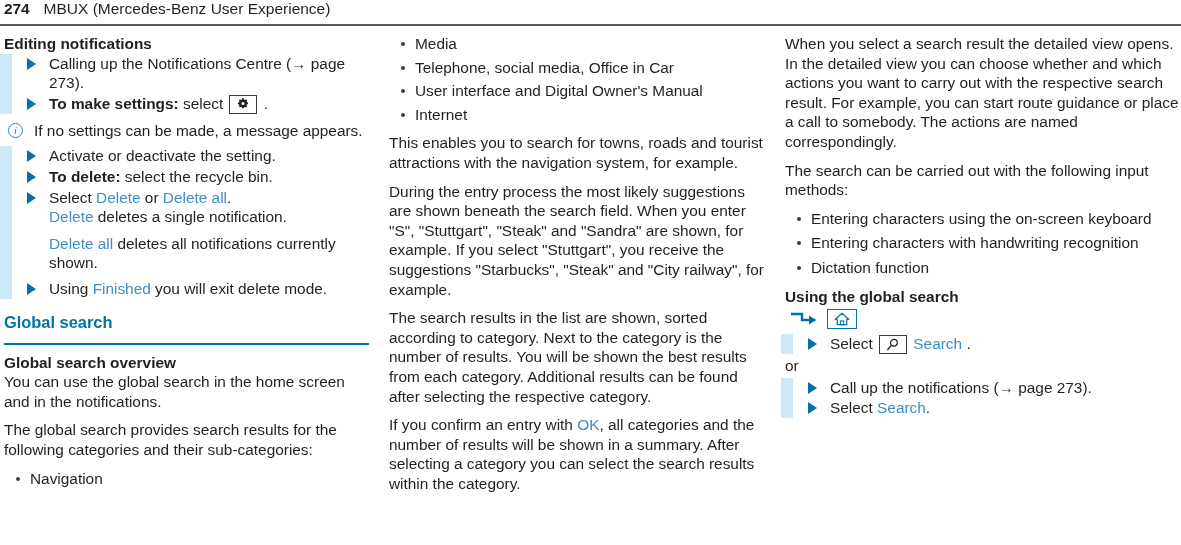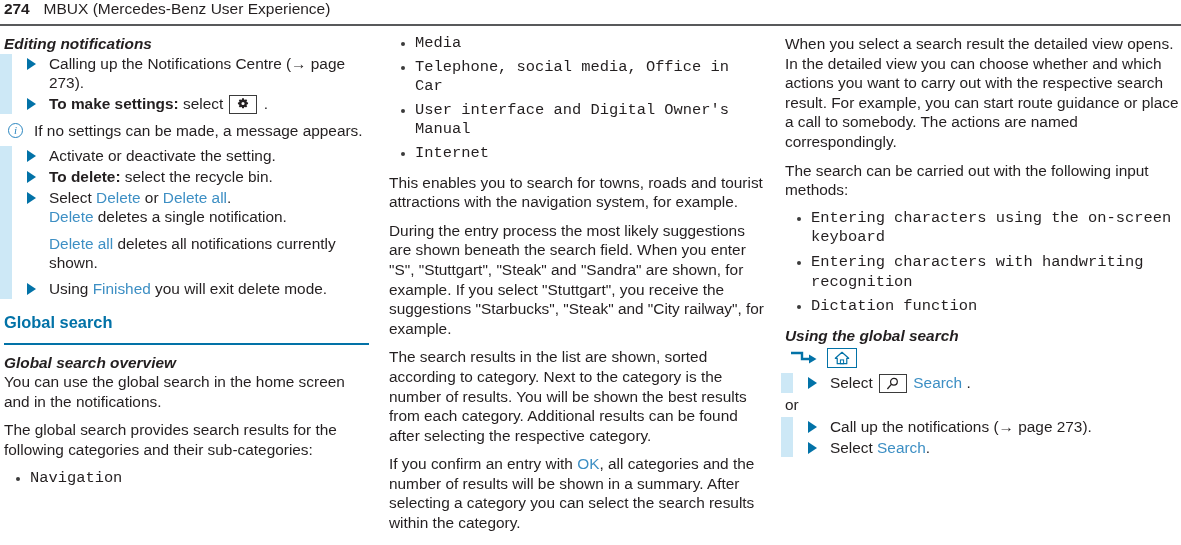--- a/index.html
+++ b/index.html
@@ -66,21 +66,20 @@
     margin: 0 0 9px 0;
     color: #231f20;
     text-align: left;
   }
   h3.sub {
     font-size: 15.4px;
     line-height: 19.6px;
     font-weight: bold;
     margin: 0 0 0 0;
     color: #231f20;
-    font-style: italic;
   }
   h2.section {
     font-size: 16.4px;
     line-height: 20px;
     font-weight: bold;
     color: #0272a7;
     margin: 0;
     padding-bottom: 10px;
   }
   .section-rule {
@@ -146,21 +145,20 @@
     text-align: center;
     font-style: italic;
     font-family: "Liberation Serif", serif;
   }
 
   
   ul.bul {
     list-style: none;
     margin: 0 0 9px 0;
     padding: 0 0 0 26px;
-    font-family: Liberation Mono, monospace;
   }
   ul.bul li {
     position: relative;
     font-size: 15.4px;
     line-height: 19.6px;
     margin-bottom: 5px;
     color: #231f20;
   }
   ul.bul li::before {
     content: "";

